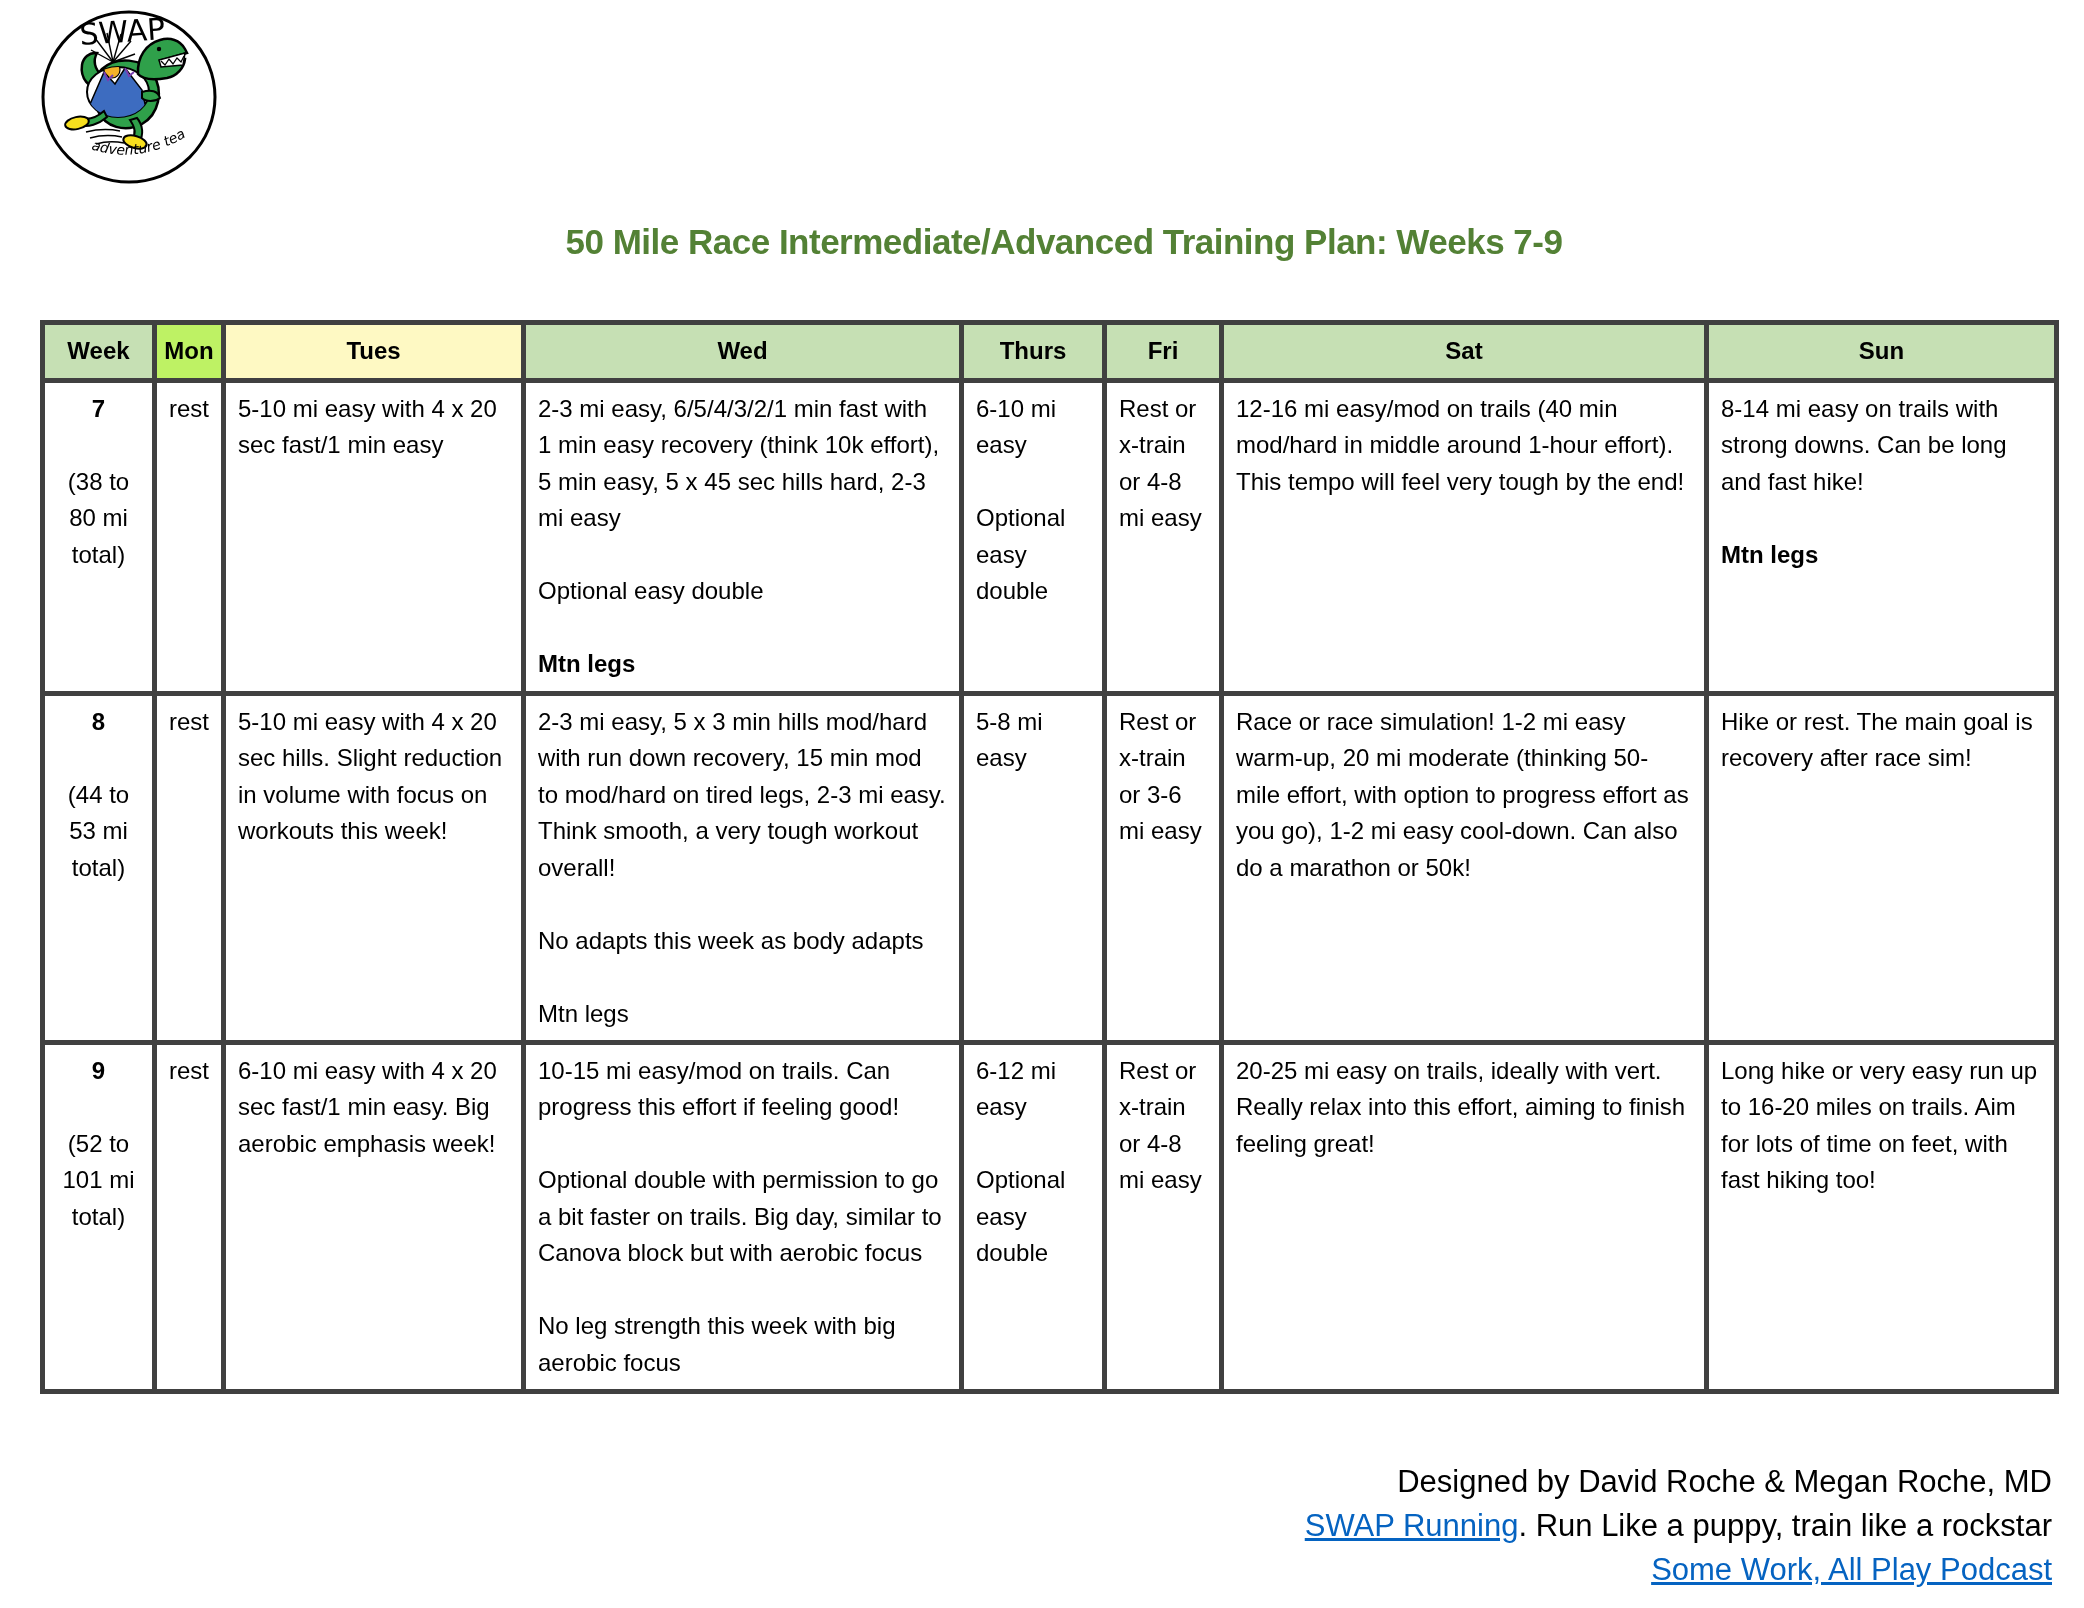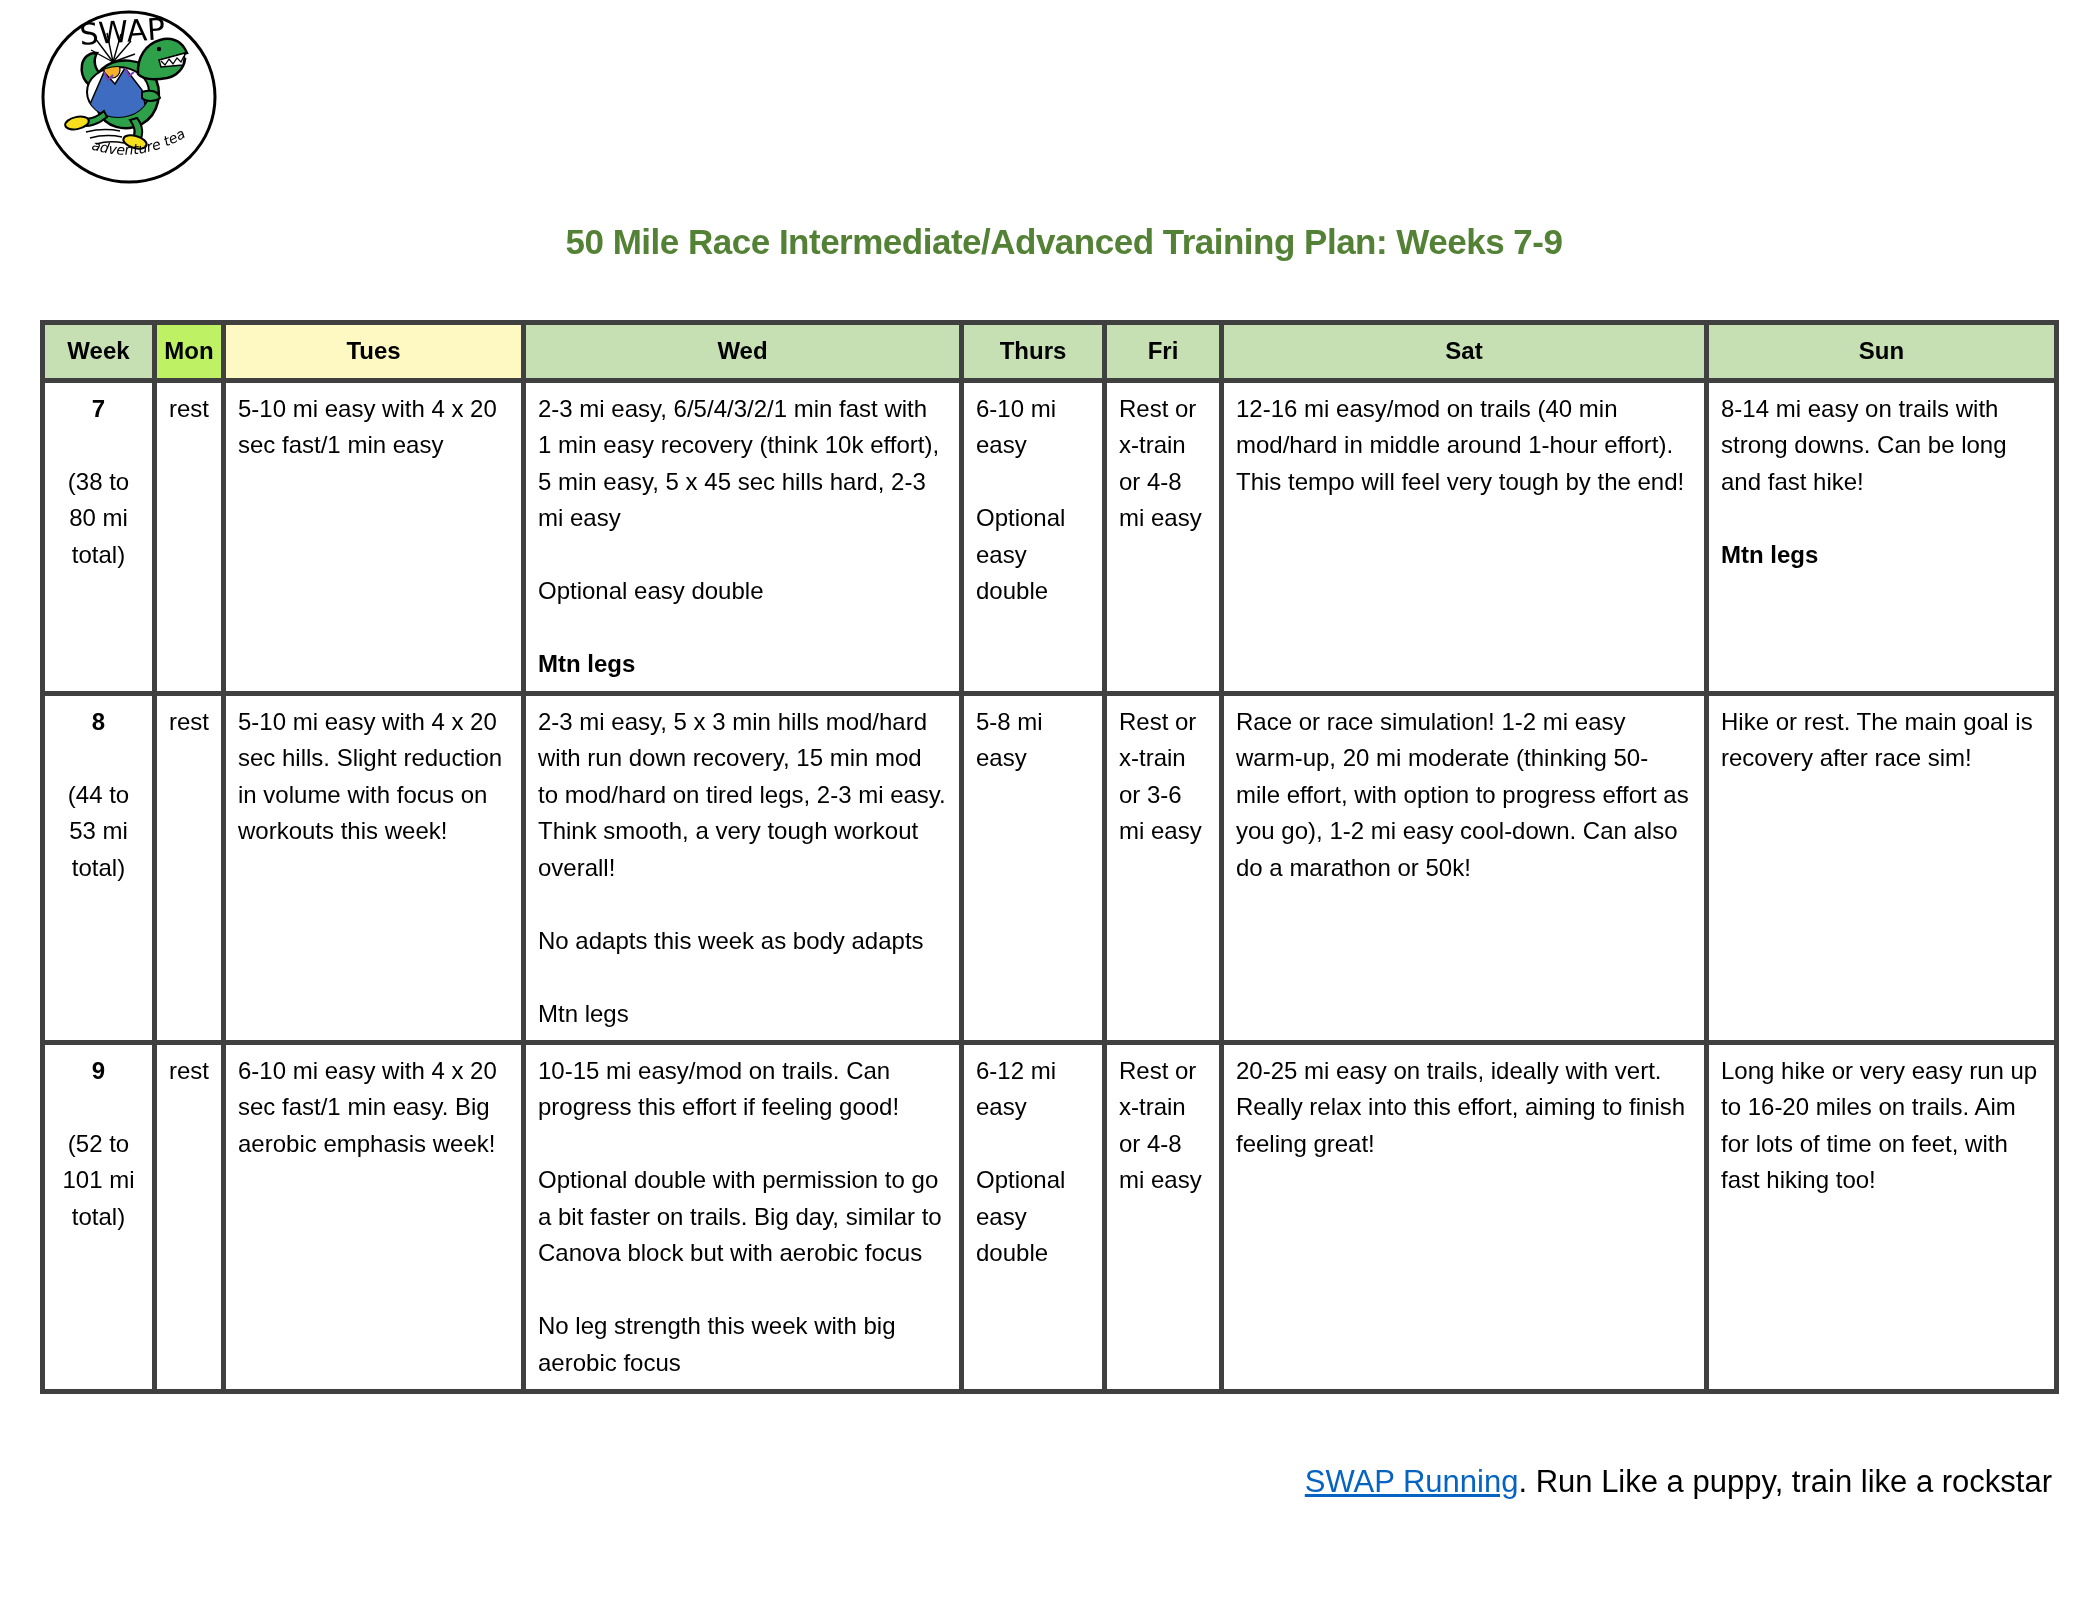--- a/index.html
+++ b/index.html
@@ -226,14 +226,16 @@
           <p>20-25 mi easy on trails, ideally with vert. Really relax into this effort, aiming to finish feeling great!</p>
         </td>
     <td>
           <p>Long hike or very easy run up to 16-20 miles on trails. Aim for lots of time on feet, with fast hiking too!</p>
         </td>
   </tr>
 </tbody>
   </table>
 
 <div class="footer">
+  <div>Designed by David Roche &amp; Megan Roche, MD</div>
   <div><a style="color: rgb(5, 99, 193);">SWAP Running</a><span>. Run Like a puppy, train like a rockstar</span></div>
+  <div><a style="color: rgb(5, 99, 193);">Some Work, All Play Podcast</a></div>
 </div>
 
 </body></html>

